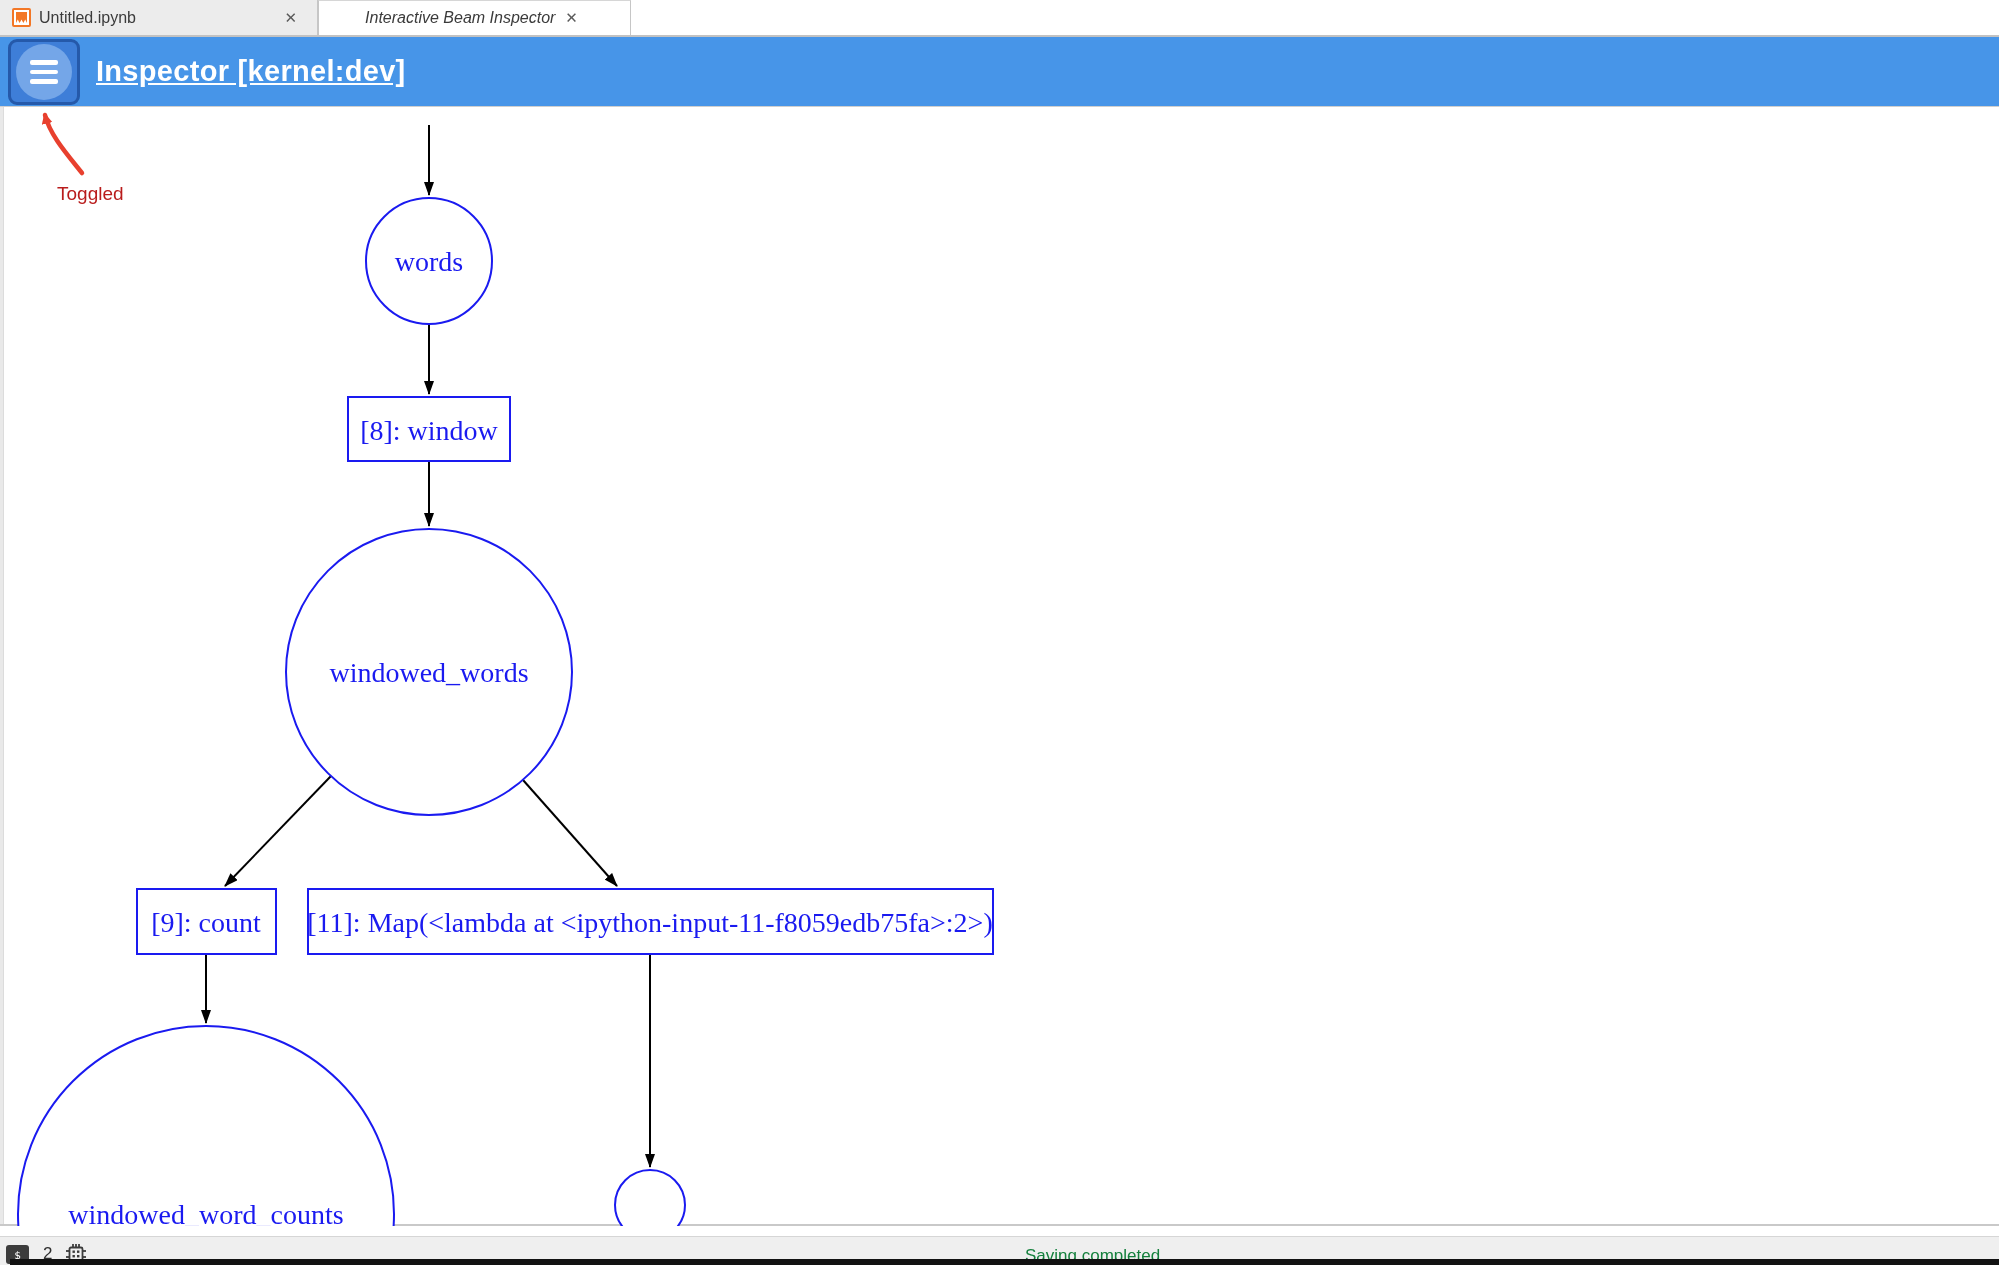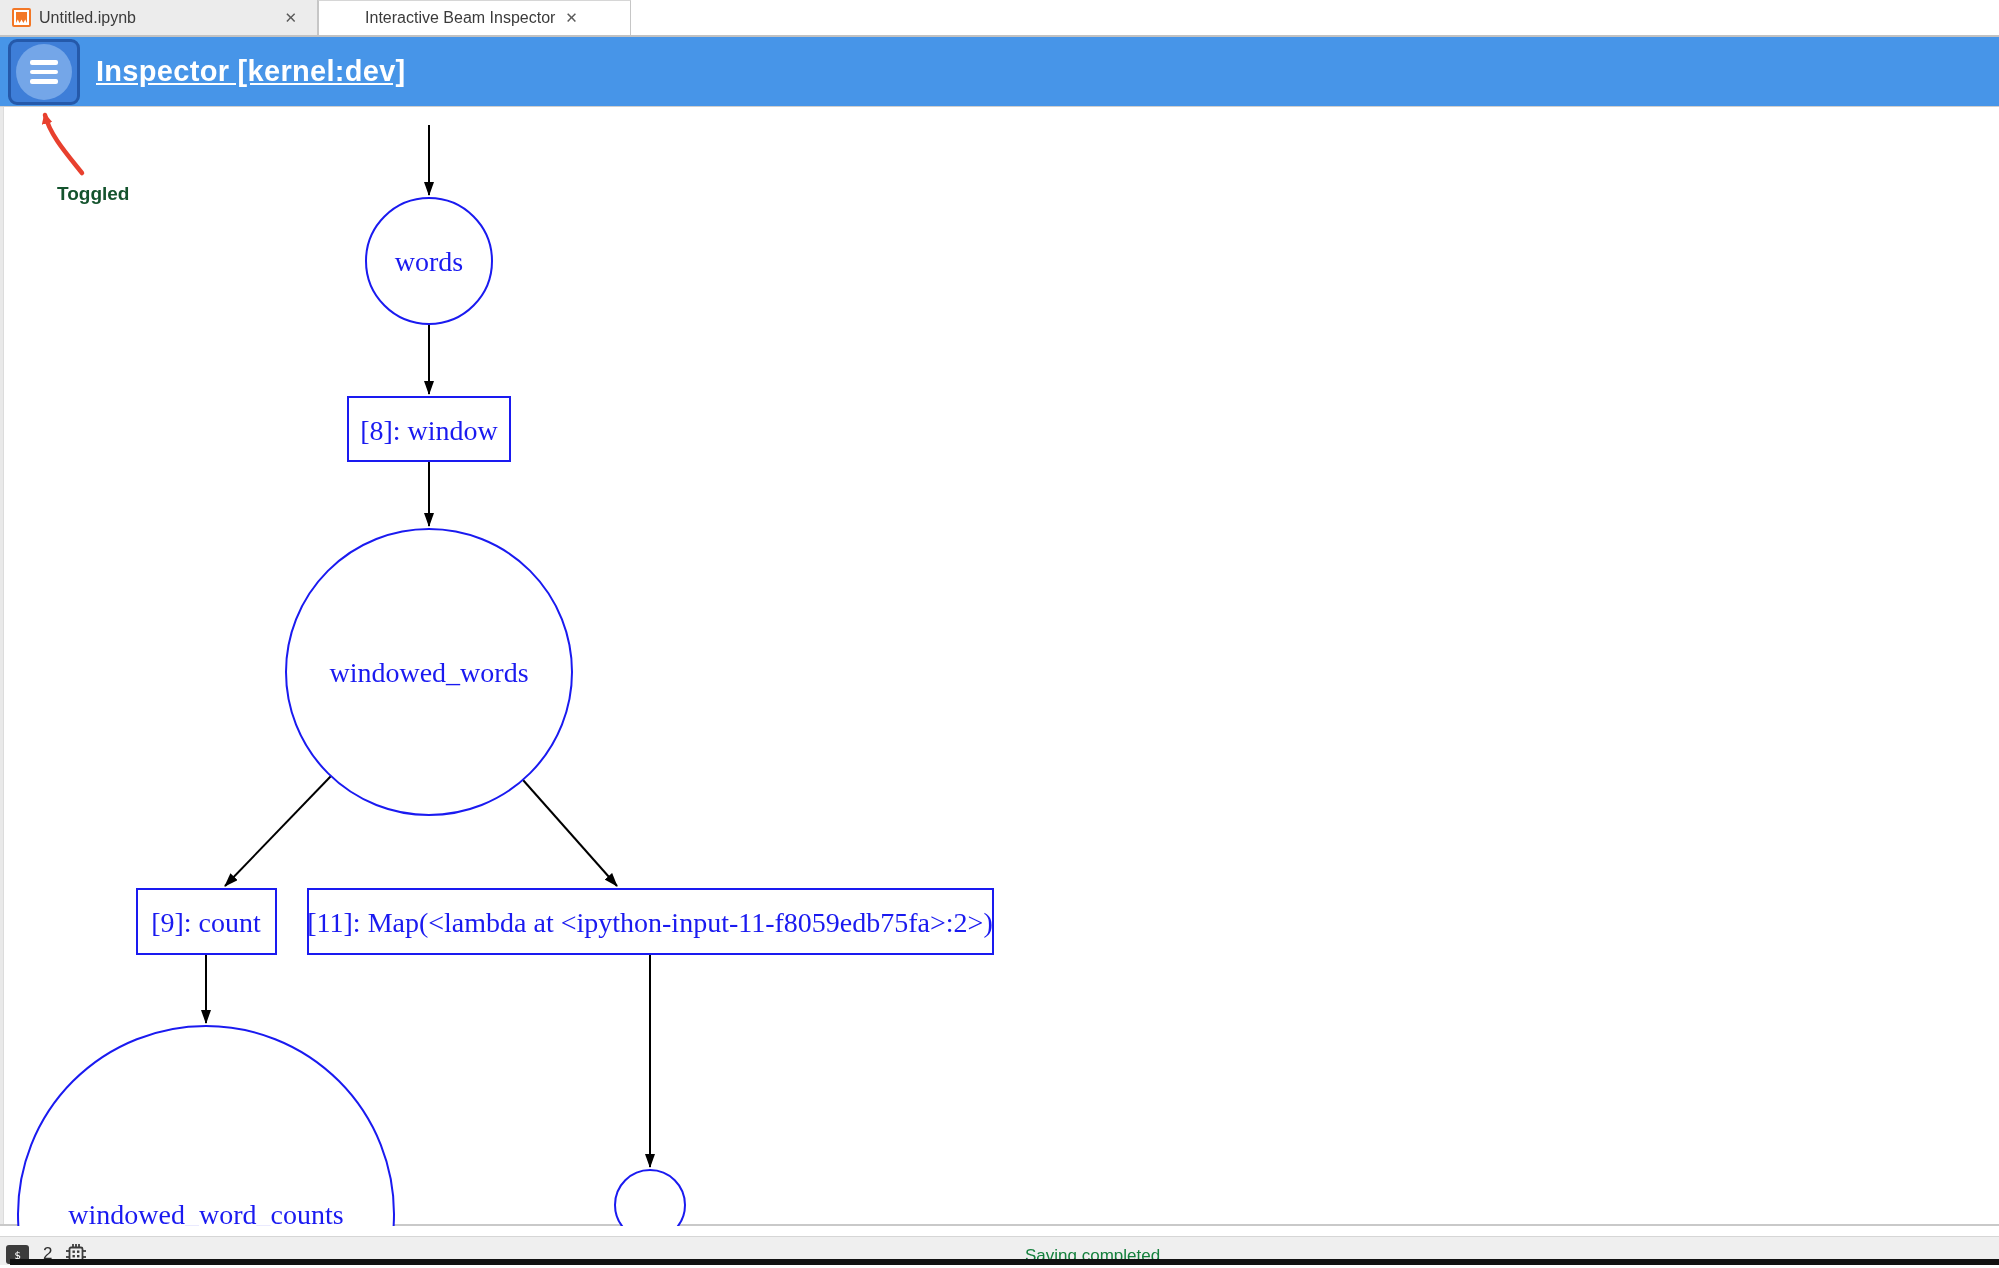--- a/index.html
+++ b/index.html
@@ -12,21 +12,21 @@
   .tab { display:flex; align-items:center; height:35px; font-size:16px; color:#3b3b3b; }
   .tab-inactive { width:318px; background:#ececec; border-right:1px solid #c6c6c6;
                   padding-left:12px; }
   .tab-active { width:313px; background:#ffffff; border-left:1px solid #c6c6c6;
                 border-right:1px solid #c6c6c6; border-top:1px solid #d6d6d6;
                 justify-content:center; }
   .tab-label { white-space:nowrap; }
   .tab-inactive .tab-label { margin-left:8px; flex:1; }
   .tab-close { font-size:15px; color:#5a5a5a; padding:0 6px; cursor:pointer; }
   .tab-inactive .tab-close { margin-right:14px; }
-  .tab-active .tab-label { margin-right:4px; }
+  .tab-active .tab-label { margin-right:4px;font-style:italic; }
 
   .nb-icon { width:19px; height:19px; border:2px solid #f37726; border-radius:2px;
              background:#fff; display:flex; align-items:center; justify-content:center; }
   .nb-icon-inner { width:11px; height:11px; background:#f37726;
      clip-path: polygon(0 0,100% 0,100% 100%,84% 68%,67% 100%,50% 68%,33% 100%,16% 68%,0 100%); }
 
   
   .header { position:relative; height:70px; width:100%; background:#4795e8;
             border-bottom:1px solid #cfcfcf; display:flex; align-items:center; }
   .menu-btn { position:absolute; left:8px; top:2px; width:72px; height:66px;
@@ -42,22 +42,22 @@
   
   .canvas { position:relative; height:1119px; width:100%; background:#ffffff;
             border-bottom:2px solid #c9c9c9; }
   .left-strip { position:absolute; left:0; top:0; width:4px; height:100%;
                 background:#e9e9e9; border-right:1px solid #dcdcdc; }
   .graph-svg { position:absolute; left:0; top:0; }
   .node-label { font-family:"Liberation Serif", serif; font-size:28px; fill:#1a1af0; }
   .node-shape { fill:#ffffff; stroke:#1a1af0; stroke-width:2; }
   .edge { stroke:#000000; stroke-width:2; fill:none; }
 
-  .annotation-text { position:absolute; left:57px; top:76px; color:#14532d;
-                     font-size:19px; font-weight:bold; }
+  .annotation-text { position:absolute; left:57px; top:76px; color:#b91c1c;
+                     font-size:19px; font-weight:normal; }
   .annotation-arrow { position:absolute; left:0; top:0; overflow:visible; }
 
   
   .gap { height:10px; background:#ffffff; }
   .statusbar { position:relative; height:29px; background:#efefef;
                border-top:1px solid #d6d6d6; }
   .status-left { position:absolute; left:6px; top:6px; display:flex; align-items:center; }
   .term-icon { width:23px; height:19px; background:#3c3c3c; border-radius:3px;
                color:#ffffff; font-family:"DejaVu Sans Mono", monospace; font-size:11px;
                display:flex; align-items:flex-end; justify-content:center;

